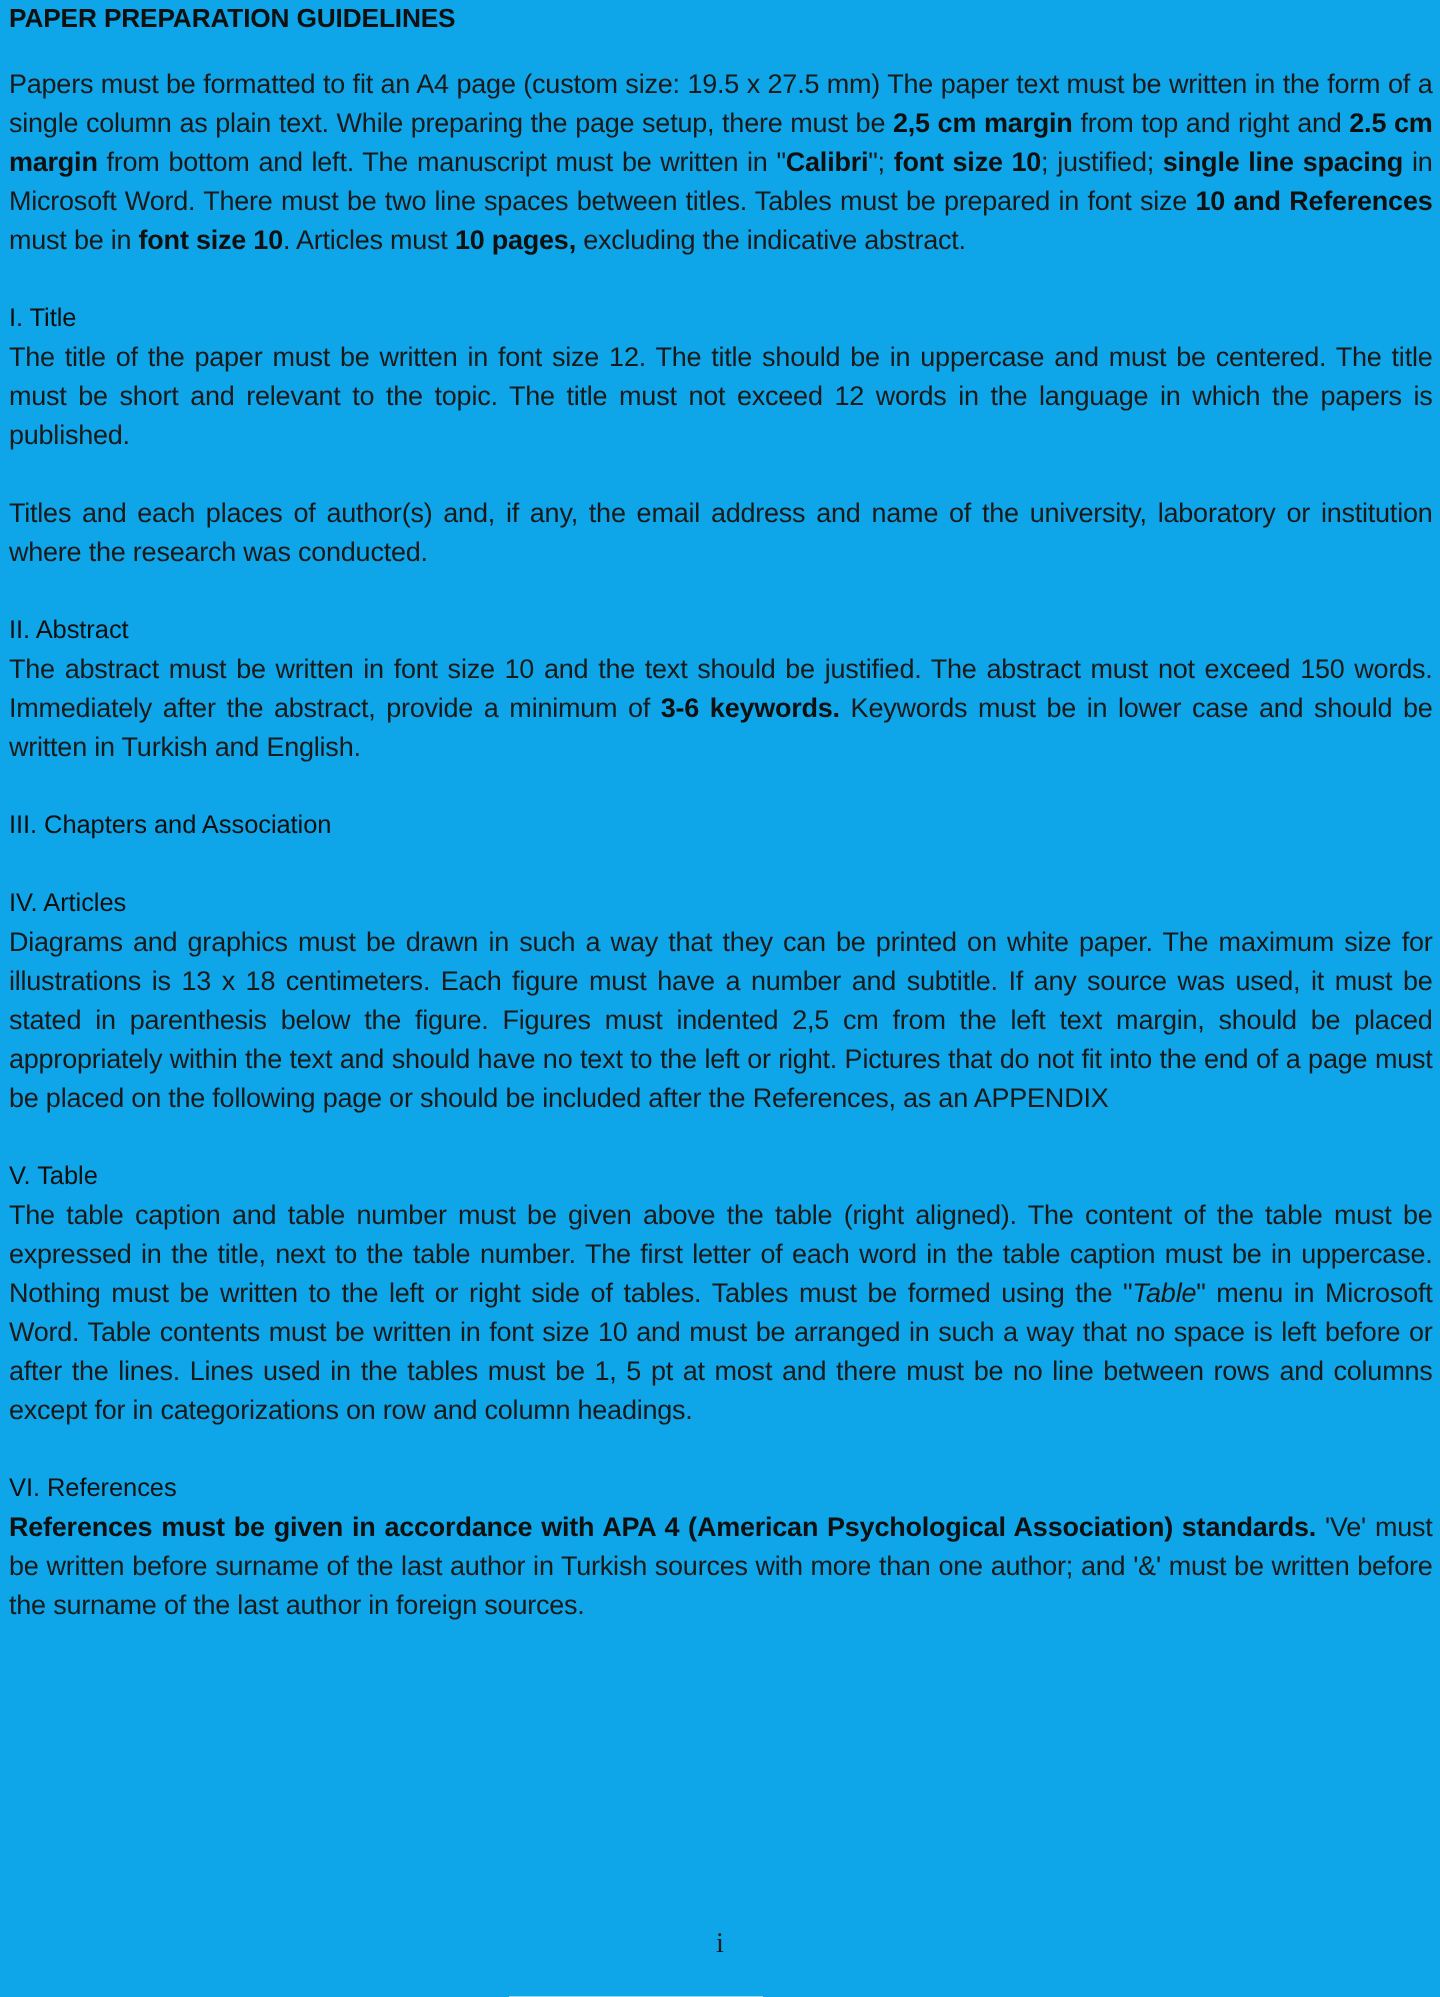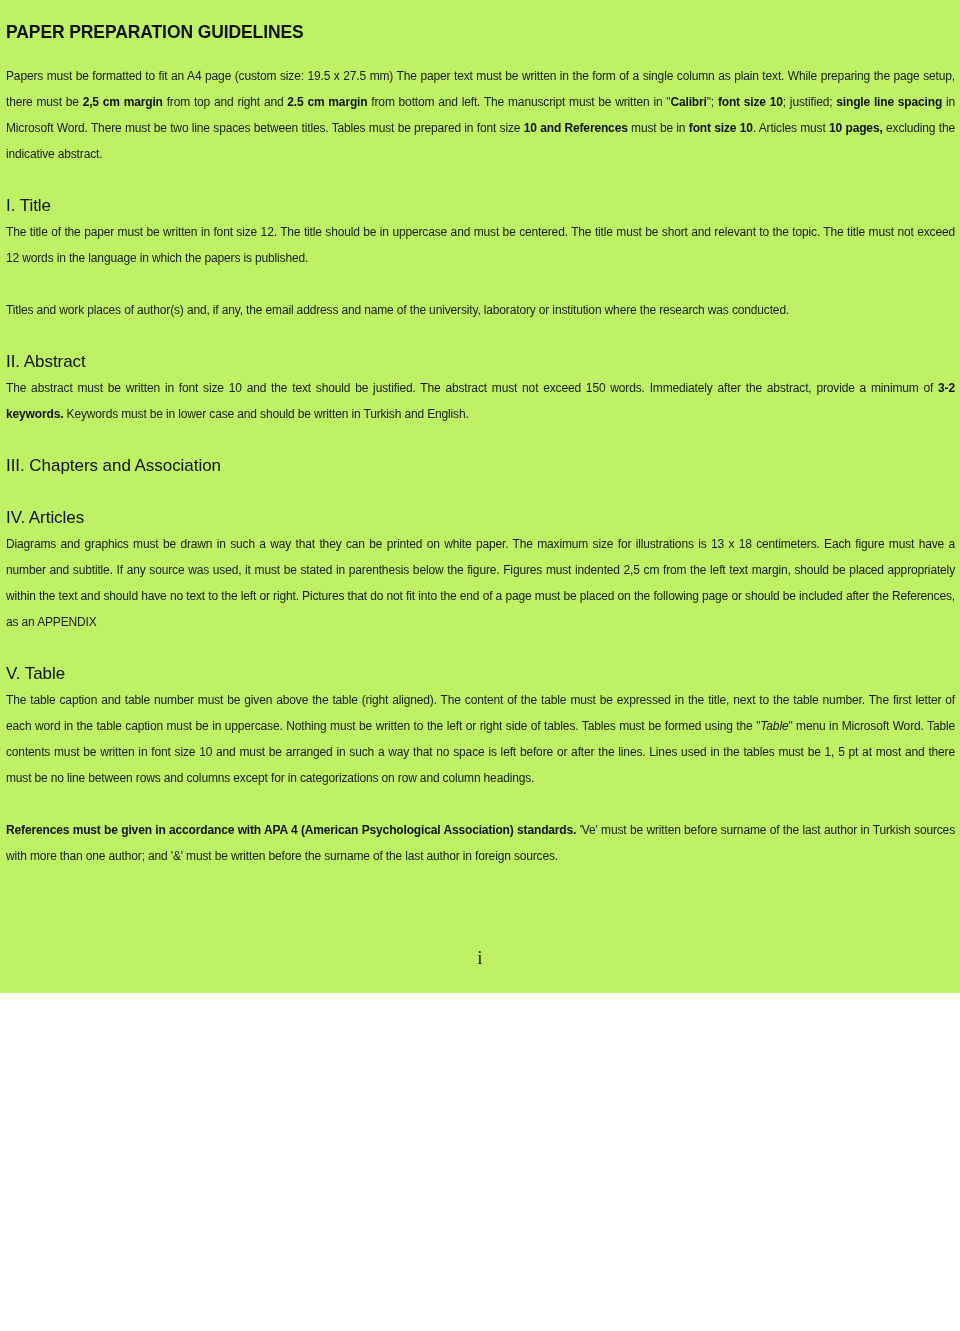--- a/index.html
+++ b/index.html
@@ -10,44 +10,44 @@
   body {
     width: 960px;
     height: 1331px;
     font-family: "Liberation Sans", sans-serif;
     color: #191919;
     -webkit-font-smoothing: antialiased;
   }
   .page {
     position: relative;
     width: 960px;
-    height: 993px;
+    height: 1331px;
     box-sizing: border-box;
-    padding: 20px 5px 0 6px;
-    background: #bef264;
+    padding: 0 5px 0 6px;
+    background: #0ea5e9;
     overflow: hidden;
   }
   .doc-title {
     font-size: 17.5px;
     font-weight: bold;
     letter-spacing: -0.1px;
     line-height: 24px;
     margin: 0 0 19px 0;
     color: #101010;
   }
   .section-heading {
     font-size: 17px;
     font-weight: normal;
     line-height: 26px;
     margin: 0;
     color: #101010;
     letter-spacing: -0.05px;
   }
   p.body {
-    font-size: 12px;
+    font-size: 18px;
     line-height: 26px;
     margin: 0;
     text-align: justify;
     text-justify: inter-word;
     color: #1a1a1a;
     letter-spacing: -0.15px;
   }
   .gap {
     height: 26px;
   }
@@ -72,42 +72,43 @@
 
   <h1 class="doc-title">PAPER PREPARATION GUIDELINES</h1>
 
   <p class="body"><span>Papers must be formatted to fit an A4 page (custom size: 19.5 x 27.5 mm) The paper text must be written in the form of a single column as plain text. While preparing the page setup, there must be </span><b>2,5 cm margin</b><span> from top and right and </span><b>2.5 cm margin</b><span> from bottom and left. The manuscript must be written in "</span><b>Calibri</b><span>"; </span><b>font size 10</b><span>; justified; </span><b>single line spacing</b><span> in Microsoft Word. There must be two line spaces between titles. Tables must be prepared in font size </span><b>10 and References</b><span> must be in </span><b>font size 10</b><span>. Articles must </span><b>10 pages,</b><span> excluding the indicative abstract.</span></p>
 
   <div class="gap"></div>
 
   <h2 class="section-heading">I. Title</h2>
   <p class="body">The title of the paper must be written in font size 12. The title should be in uppercase and must be centered. The title must be short and relevant to the topic. The title must not exceed 12 words in the language in which the papers is published.</p>
   <div class="gap"></div>
-  <p class="body">Titles and work places of author(s) and, if any, the email address and name of the university, laboratory or institution where the research was conducted.</p>
+  <p class="body">Titles and each places of author(s) and, if any, the email address and name of the university, laboratory or institution where the research was conducted.</p>
 
   <div class="gap"></div>
 
   <h2 class="section-heading">II. Abstract</h2>
-  <p class="body"><span>The abstract must be written in font size 10 and the text should be justified. The abstract must not exceed 150 words.  Immediately after the abstract, provide a minimum of </span><b>3-2  keywords.</b><span>  Keywords must be in lower case and should be written in Turkish and English.</span></p>
+  <p class="body"><span>The abstract must be written in font size 10 and the text should be justified. The abstract must not exceed 150 words.  Immediately after the abstract, provide a minimum of </span><b>3-6  keywords.</b><span>  Keywords must be in lower case and should be written in Turkish and English.</span></p>
 
   <div class="gap"></div>
 
   <h2 class="section-heading">III. Chapters and Association</h2>
 
   <div class="gap"></div>
 
   <h2 class="section-heading">IV. Articles</h2>
   <p class="body">Diagrams and graphics must be drawn in such a way that they can be printed on white paper. The maximum size for illustrations is 13 x 18 centimeters. Each figure must have a number and subtitle. If any source was used, it must be stated in parenthesis below the figure. Figures must indented 2,5 cm from the left text margin, should be placed appropriately within the text and should have no text to the left or right. Pictures that do not fit into the end of a page must be placed on the following page or should be included after the References, as an APPENDIX</p>
 
   <div class="gap"></div>
 
   <h2 class="section-heading">V. Table</h2>
   <p class="body"><span>The table caption and table number must be given above the table (right aligned). The content of the table must be expressed in the title, next to the table number. The first letter of each word in the table caption must be in uppercase. Nothing must be written to the left or right side of tables.  Tables must be formed using the "</span><i>Table</i><span>" menu in Microsoft Word. Table contents must be written in font size 10 and must be arranged in such a way that no space is left before or after the lines.   Lines used in the tables must be 1, 5 pt at most and there must be no line between rows and columns except for in categorizations on row and column headings.</span></p>
 
   <div class="gap"></div>
 
+  <h2 class="section-heading">VI. References</h2>
   <p class="body"><b>References must be given in accordance with APA 4 (American Psychological Association) standards.</b><span> 'Ve' must be written before surname of the last author in Turkish sources with more than one author; and '&amp;' must be written before the surname of the last author in foreign sources.</span></p>
 
   <div class="footer">
     <span>i</span>
   </div>
 
 </div>
 
 </body></html>

